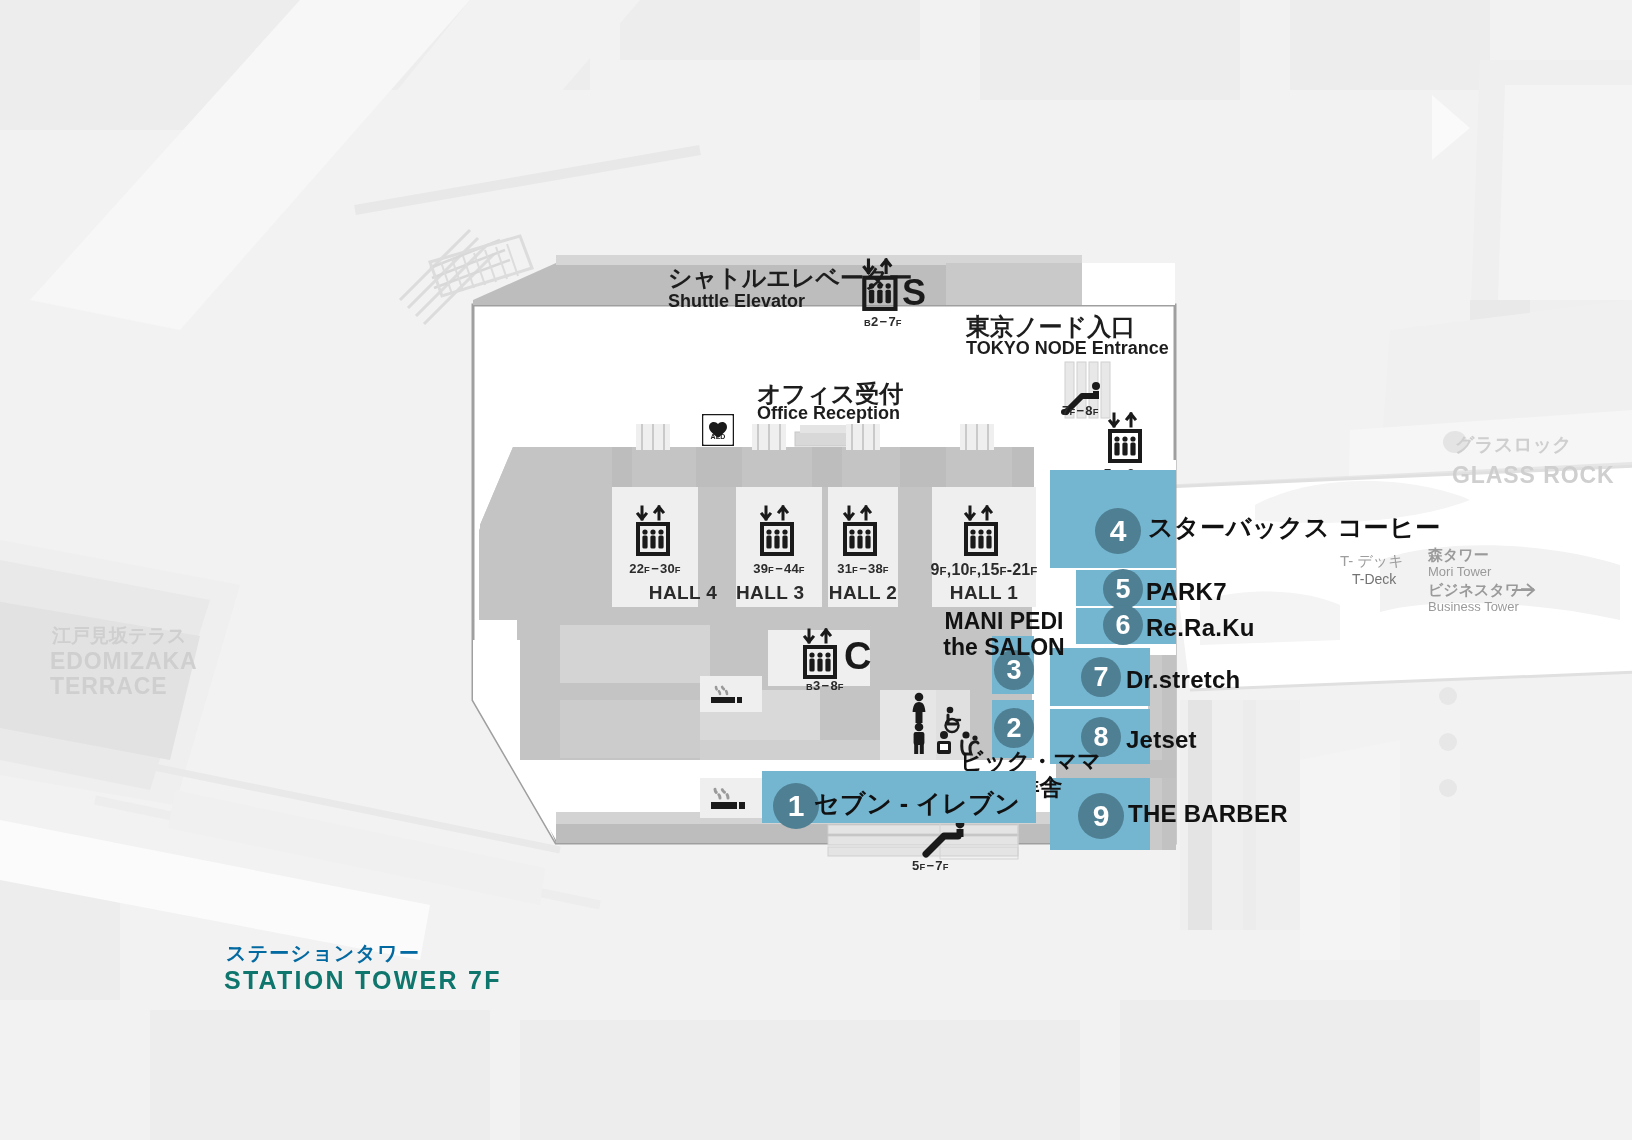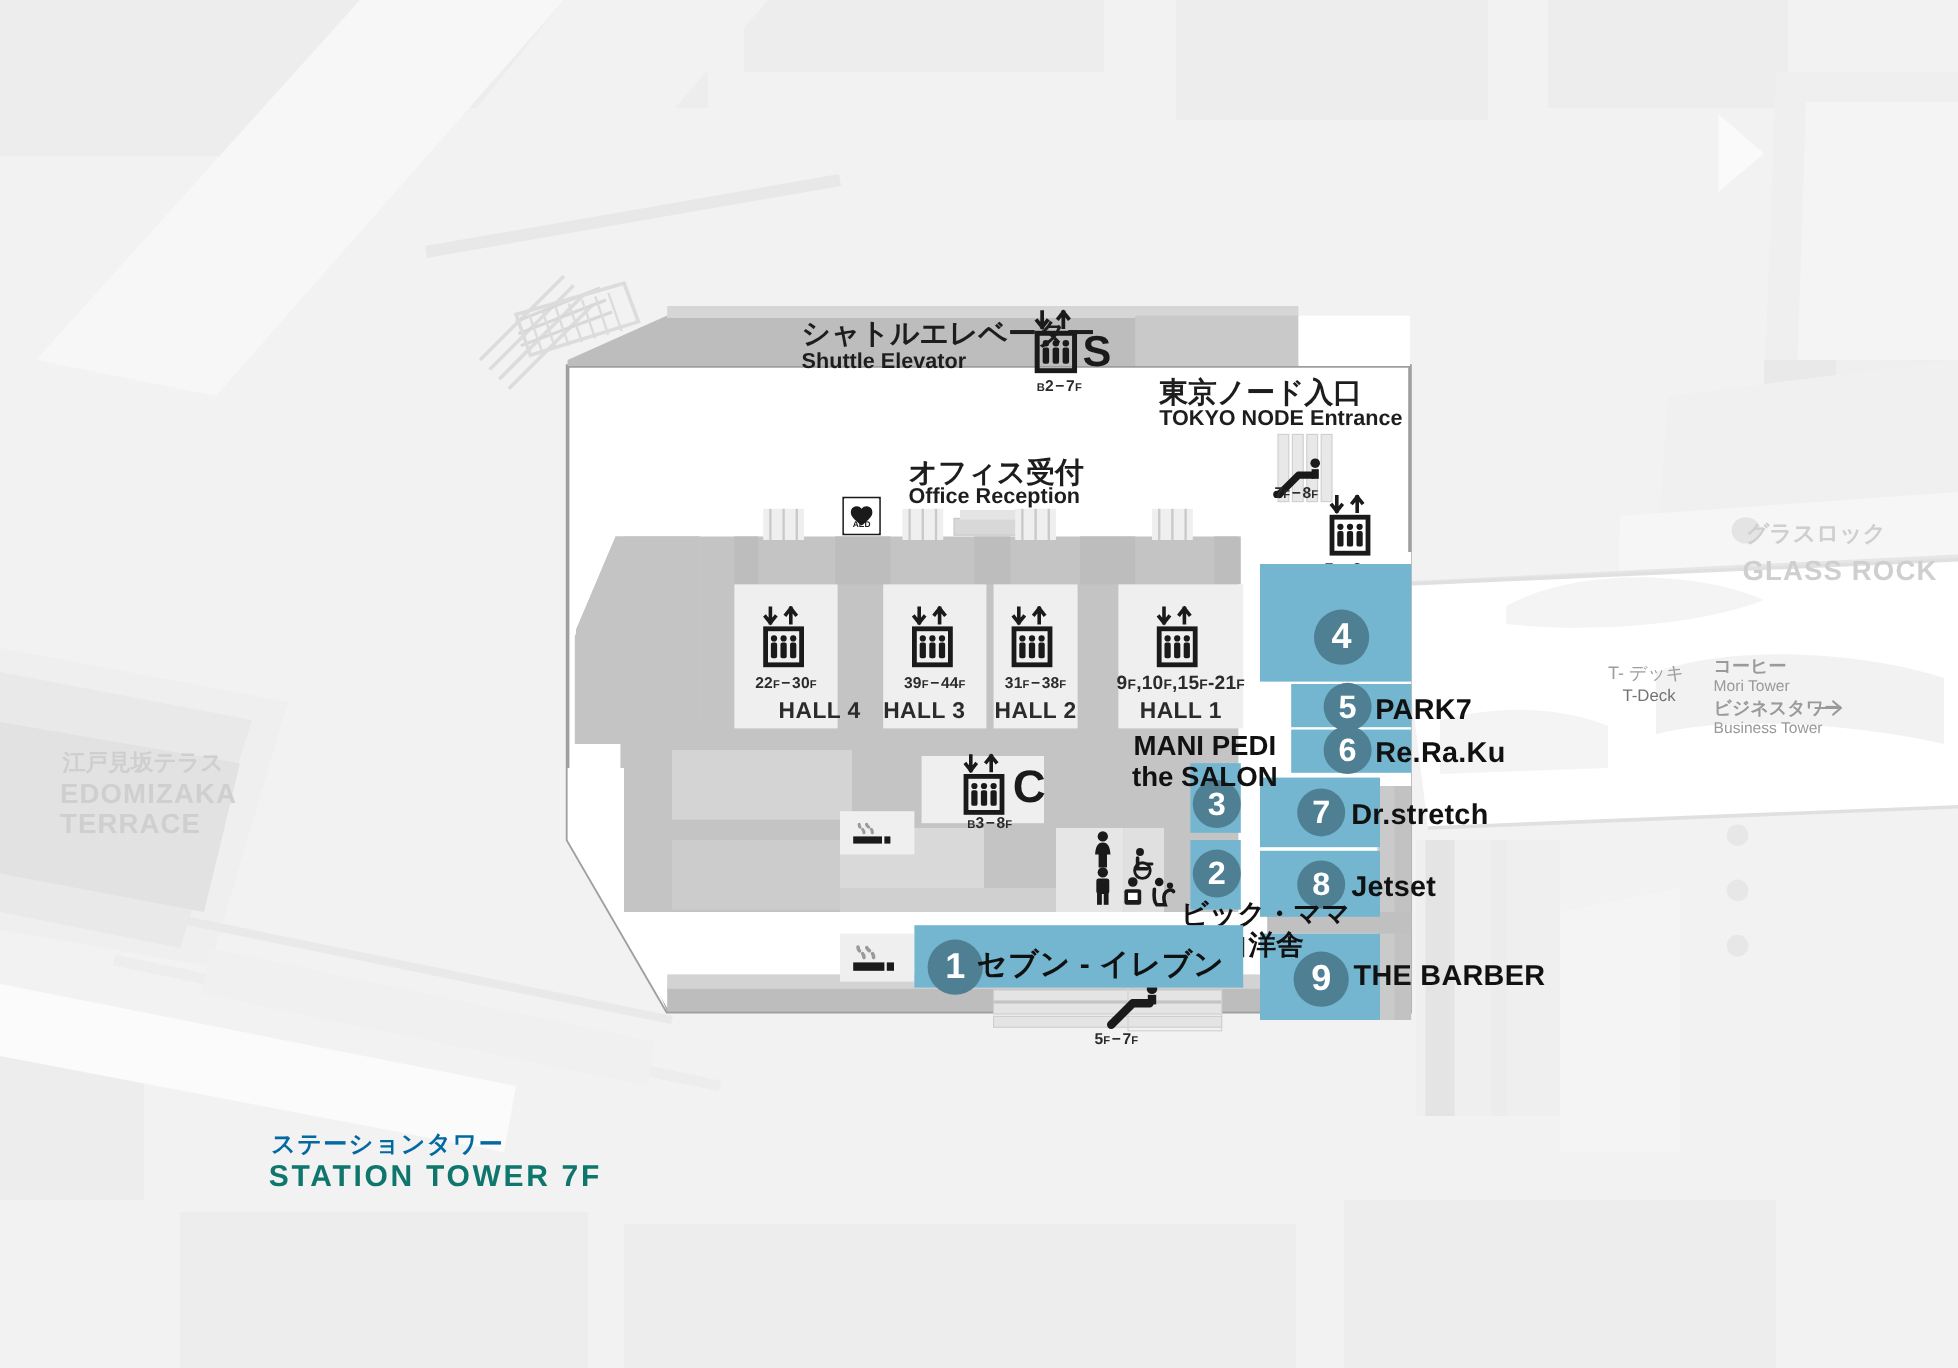--- a/index.html
+++ b/index.html
@@ -470,20 +470,21 @@
       <circle cx="40" cy="12" r="4.4" fill="#1a1a1a"></circle>
       <rect x="36.5" y="17" width="7" height="8" fill="#1a1a1a"></rect>
     </svg>
   </div>
   <div class="lbl floorrange" style="left:912px;top:858px;">
     5<span class="small-f">F</span> − 7<span class="small-f">F</span>
   </div>
 
   <div class="shop" style="left:1050px;top:470px;width:126px;height:98px;"></div>
   <div class="badge lg" style="left:1095px;top:508px;">4</div>
+  <div class="lbl shopname-jp" style="left:1148px;top:511px;">スターバックス コーヒー</div>
 
   <div class="shop" style="left:1076px;top:570px;width:100px;height:36px;"></div>
   <div class="badge" style="left:1103px;top:569px;">5</div>
   <div class="lbl shopname" style="left:1146px;top:578px;">PARK7</div>
 
   <div class="shop" style="left:1076px;top:608px;width:100px;height:36px;"></div>
   <div class="badge" style="left:1103px;top:605px;">6</div>
   <div class="lbl shopname" style="left:1146px;top:614px;">Re.Ra.Ku</div>
 
   <div class="shop" style="left:1050px;top:648px;width:100px;height:58px;"></div>
@@ -500,40 +501,40 @@
 
   <div class="shop" style="left:992px;top:636px;width:42px;height:58px;"></div>
   <div class="badge" style="left:994px;top:650px;">3</div>
   <div class="lbl shop-over" style="left:940px;top:608px;width:128px;">
     <span>MANI PEDI</span><br>
     <span>the SALON</span>
   </div>
 
   <div class="shop" style="left:992px;top:700px;width:42px;height:58px;"></div>
   <div class="badge" style="left:994px;top:708px;">2</div>
-  <div class="lbl shop-over" style="left:960px;top:748px;width:136px;margin-left:24px;">
+  <div class="lbl shop-over" style="left:960px;top:748px;width:136px;">
     <span>ビック・ママ</span><br>
     <span>白洋舎</span>
   </div>
 
   <div class="shop" style="left:762px;top:771px;width:274px;height:52px;"></div>
   <div class="badge lg" style="left:773px;top:783px;">1</div>
   <div class="lbl shopname-jp" style="left:814px;top:787px;">セブン - イレブン</div>
 
   <div class="lbl ghost-jp" style="left:52px;top:623px;">江戸見坂テラス</div>
   <div class="lbl ghost-en" style="left:50px;top:648px;">EDOMIZAKA</div>
   <div class="lbl ghost-en" style="left:50px;top:673px;">TERRACE</div>
 
   <div class="lbl ghost-jp" style="left:1455px;top:432px;">グラスロック</div>
   <div class="lbl ghost-en" style="left:1452px;top:462px;">GLASS ROCK</div>
 
   <div class="lbl tdeck-jp" style="left:1340px;top:552px;">T- デッキ</div>
   <div class="lbl tdeck-en" style="left:1352px;top:571px;">T-Deck</div>
 
-  <div class="lbl far-jp" style="left:1428px;top:546px;">コーヒー</div>
+  <div class="lbl far-jp" style="left:1428px;top:546px;">森タワー</div>
   <div class="lbl far-en" style="left:1428px;top:564px;">Mori Tower</div>
   <div class="lbl far-jp" style="left:1428px;top:581px;">ビジネスタワー</div>
   <div class="lbl far-en" style="left:1428px;top:599px;">Business Tower</div>
   <div class="icon-box" style="left:1512px;top:582px;">
     <svg width="26" height="16" viewBox="0 0 26 16">
       <path d="M0,8 L22,8 M15,2 L22,8 L15,14" stroke="#9a9a9a" stroke-width="1.8" fill="none"></path>
     </svg>
   </div>
 
   <div class="lbl title-jp" style="left:226px;top:940px;">ステーションタワー</div>

